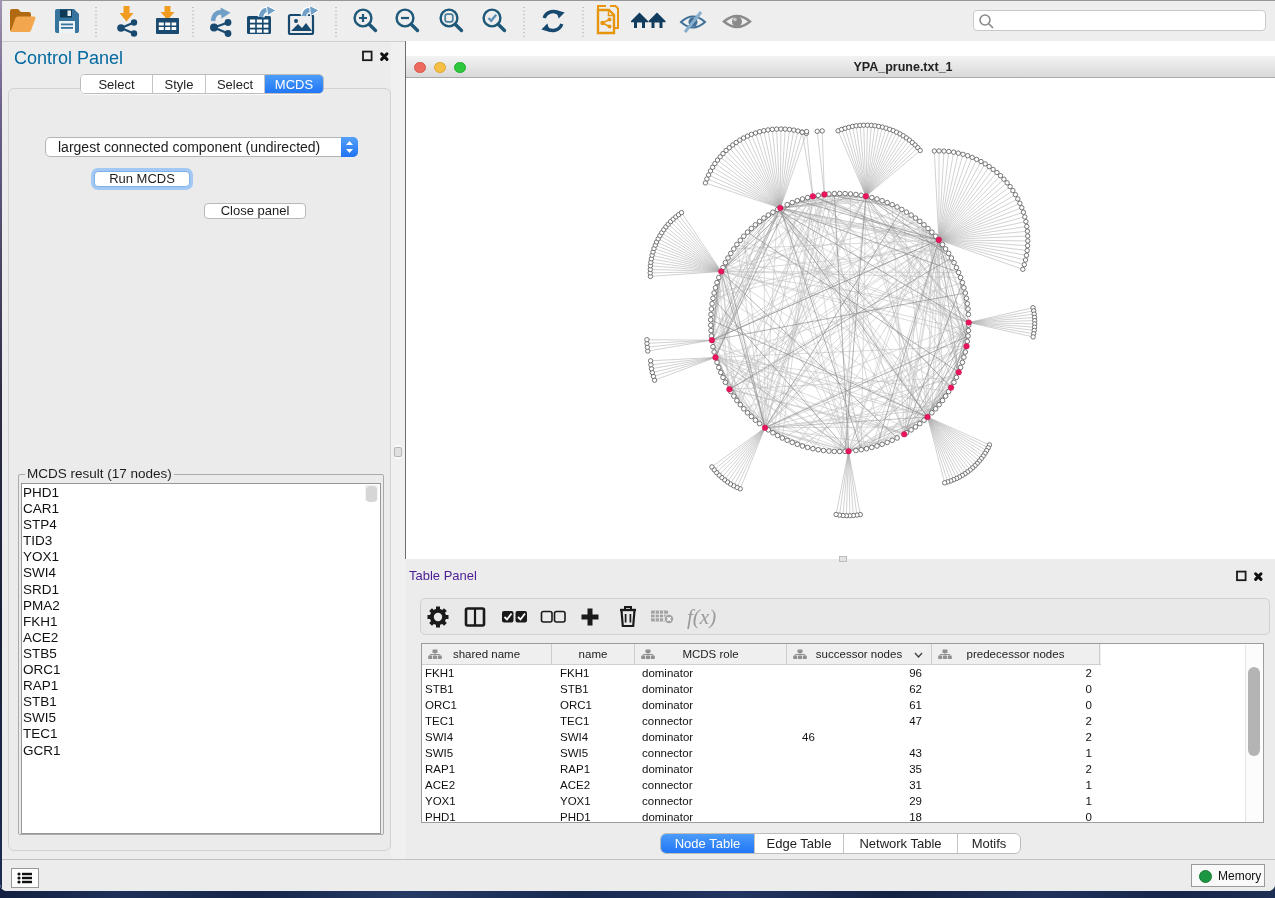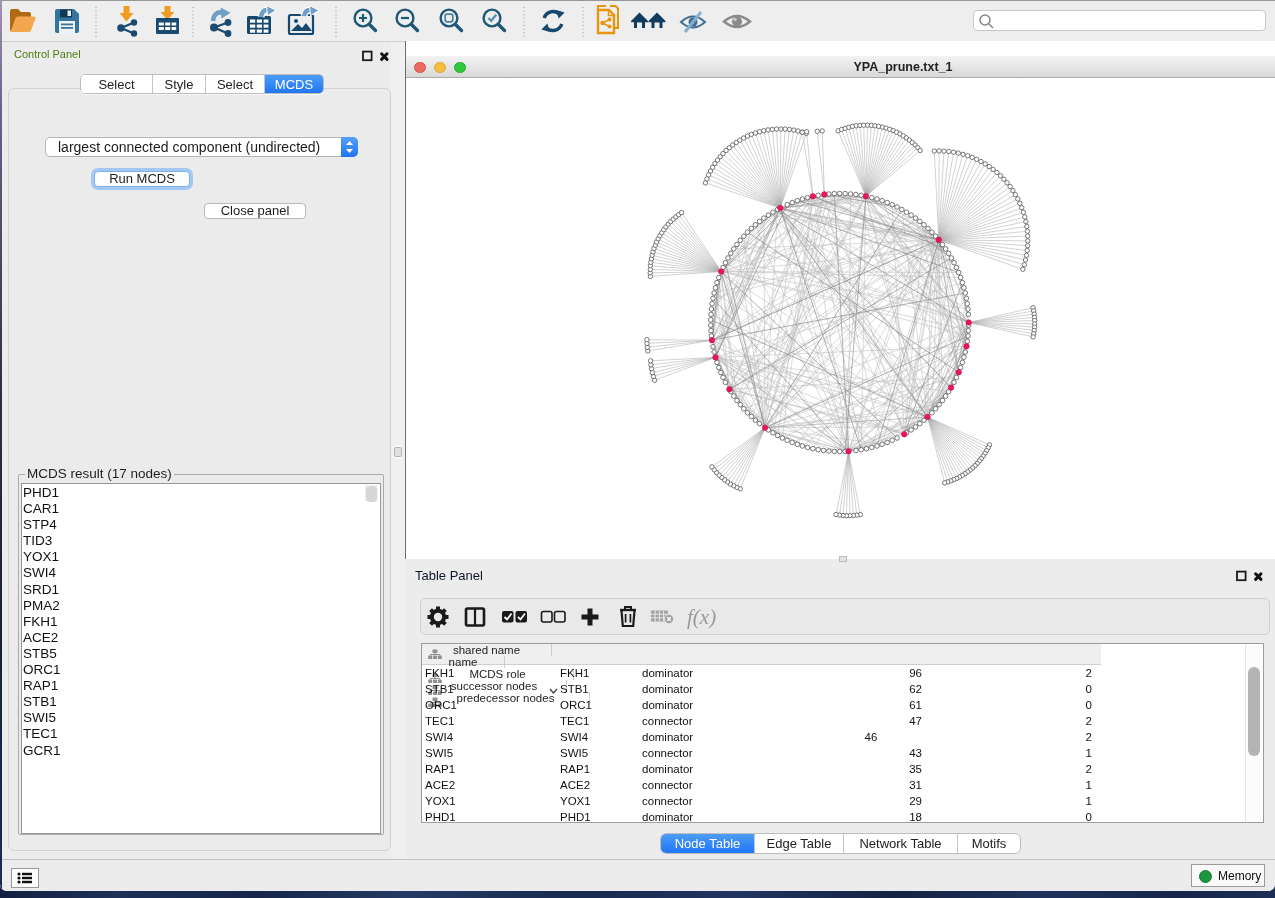--- a/index.html
+++ b/index.html
@@ -5,21 +5,21 @@
 * { margin:0; padding:0; box-sizing:border-box; }
 html,body { width:1275px; height:898px; overflow:hidden; }
 body { font-family:"Liberation Sans", sans-serif; position:relative; background:linear-gradient(90deg,#121f40 0%,#1e3058 9%,#16264a 20%,#253a64 32%,#182a50 45%,#223460 58%,#142344 70%,#20325c 82%,#16264a 92%,#1d2e54 100%); }
 .abs { position:absolute; }
 #app { position:absolute; left:0; top:0; width:1275px; height:891px; background:#ececec; border-radius:0 0 7px 7px; overflow:hidden; }
 #leftedge { position:absolute; left:0; top:0; width:2px; height:891px; background:linear-gradient(#a193b2 0%, #6d628a 12%, #2e2c44 45%, #182138 70%, #1c2b52 100%); z-index:50; }
 
 #toolbar { position:absolute; left:0; top:0; width:1275px; height:42px; background:#eeeeee; border-top:1px solid #979797; border-bottom:1px solid #cfcfcf; }
 #searchbox { position:absolute; left:973px; top:9px; width:293px; height:21px; background:#fff; border:1px solid #c9c9c9; border-radius:4px; }
 
-#cp-title { position:absolute; left:14px; top:48px; font-size:11px; color:#4d7c0f; }
+#cp-title { position:absolute; left:14px; top:48px; font-size:18px; color:#0369a1; }
 #cp-pane { position:absolute; left:8px; top:88px; width:383px; height:763px; border:1px solid #d2d2d2; border-radius:6px; background:#ebebeb; }
 #cp-tabs { position:absolute; left:80px; top:74px; width:244px; height:20px; display:flex; border:1px solid #bdbdbd; border-radius:5px; overflow:hidden; background:#fff; font-size:13px; color:#222; z-index:5; box-shadow:0 1px 0 rgba(255,255,255,.7); }
 .cpt { display:flex; align-items:center; justify-content:center; border-right:1px solid #c4c4c4; background:#fff; }
 .cpt:last-child { border-right:none; }
 .cpt.sel { background:linear-gradient(#4c9cf8,#2176f5); color:#fff; }
 #opt-label { position:absolute; left:0; top:113px; width:402px; text-align:center; font-size:14px; color:#1d1d1d; }
 #dropdown { position:absolute; left:45px; top:137px; width:313px; height:20px; background:#fff; border:1px solid #b4b4b4; border-radius:5px; font-size:14px; color:#1d1d1d; line-height:19px; padding-left:12px; }
 #dd-step { position:absolute; right:-1px; top:-1px; width:17px; height:20px; background:linear-gradient(#55a1f8,#1f73f4); border-radius:0 5px 5px 0; }
 .btn { position:absolute; top:171px; height:16px; background:#fff; border:1px solid #b9b9b9; border-radius:4px; font-size:13px; color:#1d1d1d; text-align:center; line-height:14px; }
 #btn-run { left:94px; width:96px; box-shadow:0 0 0 3px #a3c8f3; border-color:#7fb1e8; }
@@ -34,24 +34,24 @@
 
 #vdiv { position:absolute; left:391px; top:42px; width:15px; height:817px; background:#f0f0f0; }
 #vgrip { position:absolute; left:3px; top:405px; width:8px; height:10px; background:#e0e0e0; border:1px solid #b5b5b5; border-radius:2px; box-shadow:0 -3px 0 -1px #fafafa, 0 3px 0 -1px #fafafa; }
 
 #netview { position:absolute; left:405px; top:41px; width:870px; height:518px; background:#fff; border-left:1px solid #6e6e6e; }
 #nettitle { position:absolute; left:0; top:0; width:869px; height:22px; background:linear-gradient(#f3f3f3,#d9d9d9); border-bottom:1px solid #aaa;margin-top:15px; }
 .tl { position:absolute; top:5.5px; width:11.5px; height:11.5px; border-radius:50%; }
 #nettext { position:absolute; left:0; top:4px; width:994px; text-align:center; font-size:12.5px; font-weight:bold; color:#222; }
 
 #tp { position:absolute; left:406px; top:562px; width:869px; height:297px; background:#ececec; }
-#tp-title { position:absolute; left:9px; top:6px; font-size:13px; color:#0f172a; }
+#tp-title { position:absolute; left:3px; top:6px; font-size:13px; color:#4c1d95; }
 #tp-toolbar { position:absolute; left:14px; top:36px; width:850px; height:37px; background:#e9e9e9; border:1px solid #d0d0d0; border-radius:5px; }
 #tbl { position:absolute; left:15px; top:81px; width:843px; height:180px; background:#fff; border:1px solid #9c9c9c; }
-#thead { position:absolute; left:0; top:0; width:679px; height:21px; background:#efefef; border-bottom:1px solid #cfcfcf; display:flex; font-size:11.5px; color:#1d1d1d;flex-direction:column; }
+#thead { position:absolute; left:0; top:0; width:679px; height:21px; background:#efefef; border-bottom:1px solid #cfcfcf; display:flex; font-size:11.5px; color:#1d1d1d; }
 .th { border-right:1px solid #cdcdcd; display:flex; align-items:center; justify-content:center; position:relative; }
 .sorticon { position:absolute; top:5px; }
 .caret { position:absolute; right:8px; top:8px; }
 .trow { position:absolute; font-size:11.5px; color:#111; height:16px; line-height:16px; }
 #tsb { position:absolute; right:1px; top:1px; width:17px; height:177px; background:#fcfcfc; border-left:1px solid #e4e4e4; }
 #tsb-th { position:absolute; left:2px; top:22px; width:12px; height:89px; background:#b4b4b4; border-radius:6px; }
 
 #btabs { position:absolute; left:254px; top:271px; height:21px; display:flex; border:1px solid #bdbdbd; border-radius:6px; overflow:hidden; background:#fff; font-size:13px; color:#222; }
 .btab { display:flex; align-items:center; justify-content:center; border-right:1px solid #c4c4c4; }
 .btab:last-child { border-right:none; }
@@ -1227,21 +1227,21 @@
 <div class="trow" style="left:400px;top:53px;width:100px;text-align:right">61</div>
 <div class="trow" style="left:570px;top:53px;width:100px;text-align:right">0</div>
 <div class="trow" style="left:3px;top:69px;width:130px">TEC1</div>
 <div class="trow" style="left:138px;top:69px;width:80px">TEC1</div>
 <div class="trow" style="left:220px;top:69px;width:150px">connector</div>
 <div class="trow" style="left:400px;top:69px;width:100px;text-align:right">47</div>
 <div class="trow" style="left:570px;top:69px;width:100px;text-align:right">2</div>
 <div class="trow" style="left:3px;top:85px;width:130px">SWI4</div>
 <div class="trow" style="left:138px;top:85px;width:80px">SWI4</div>
 <div class="trow" style="left:220px;top:85px;width:150px">dominator</div>
-<div class="trow" style="left:399px;top:85px;width:100px;text-align:center">46</div>
+<div class="trow" style="left:380px;top:85px;width:100px;text-align:left">46</div>
 <div class="trow" style="left:570px;top:85px;width:100px;text-align:right">2</div>
 <div class="trow" style="left:3px;top:101px;width:130px">SWI5</div>
 <div class="trow" style="left:138px;top:101px;width:80px">SWI5</div>
 <div class="trow" style="left:220px;top:101px;width:150px">connector</div>
 <div class="trow" style="left:400px;top:101px;width:100px;text-align:right">43</div>
 <div class="trow" style="left:570px;top:101px;width:100px;text-align:right">1</div>
 <div class="trow" style="left:3px;top:117px;width:130px">RAP1</div>
 <div class="trow" style="left:138px;top:117px;width:80px">RAP1</div>
 <div class="trow" style="left:220px;top:117px;width:150px">dominator</div>
 <div class="trow" style="left:400px;top:117px;width:100px;text-align:right">35</div>

